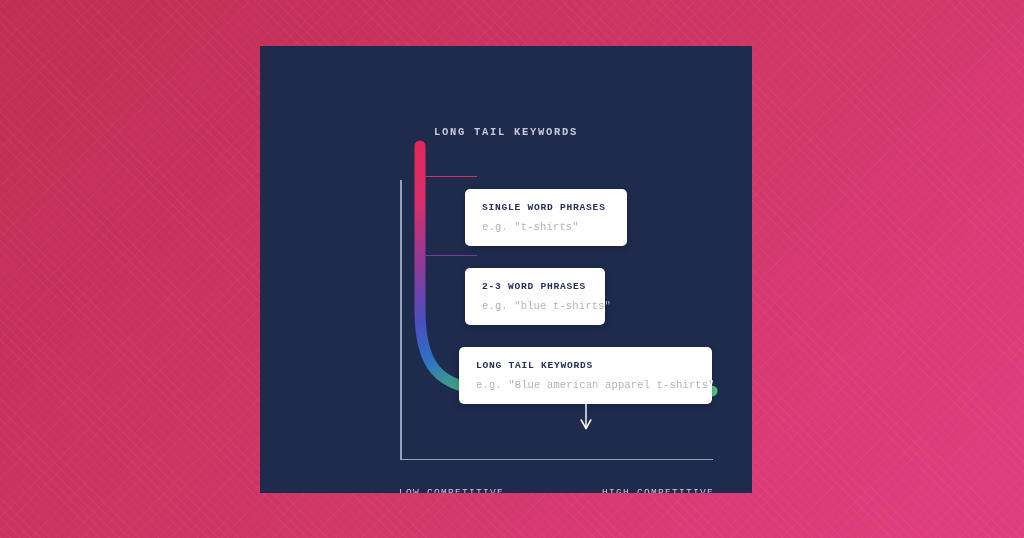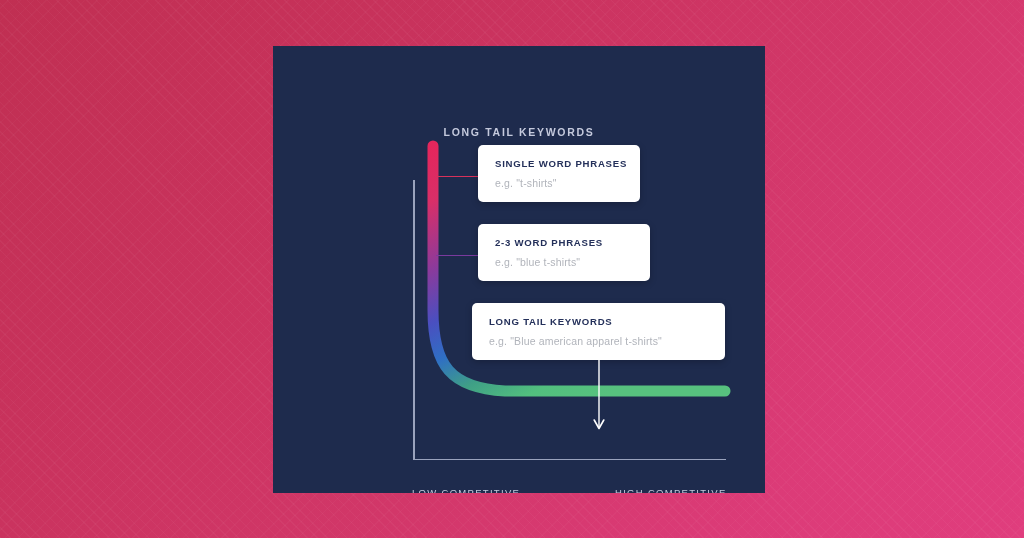--- a/index.html
+++ b/index.html
@@ -30,27 +30,28 @@
     inset: 0;
     background-image:
       repeating-linear-gradient(45deg, rgba(255,255,255,0.035) 0 1px, rgba(255,255,255,0) 1px 7px),
       repeating-linear-gradient(-45deg, rgba(255,255,255,0.025) 0 1px, rgba(255,255,255,0) 1px 9px);
     pointer-events: none;
   }
 
   
   #panel {
     position: absolute;
-    left: 273px;
+    left: 260px;
     top: 46px;
     width: 492px;
     height: 447px;
     background: #1e2b4d;
     overflow: hidden;
     z-index: 2;
+    font-family: Liberation Mono, monospace;
   }
 
   
   #panel-title {
     position: absolute;
     left: 0;
     top: 80px;
     width: 492px;
     text-align: center;
     font-size: 10.5px;
@@ -121,39 +122,40 @@
   #connector-2 { left: 163px; top: 208.5px; width: 54px; background: #7b3a9e; }
 
   
   .card {
     position: absolute;
     background: #ffffff;
     border-radius: 5px;
     box-shadow: 0 2px 7px rgba(0,0,0,0.22);
     padding: 13px 17px 15px 17px;
     box-sizing: border-box;
+    margin-top: 44px;
   }
   .card-title {
     font-size: 9.6px;
     font-weight: 700;
     letter-spacing: 0.75px;
     color: #24305a;
     margin: 0 0 8px 0;
     white-space: nowrap;
   }
   .card-example {
     font-size: 10.5px;
     font-weight: 400;
     letter-spacing: 0.15px;
     color: #b1b4bb;
     margin: 0;
     white-space: nowrap;
   }
   #card-1 { left: 205px; top: 99px;  width: 162px; height: 57px; }
-  #card-2 { left: 205px; top: 178px; width: 172px; height: 57px; }
+  #card-2 { left: 205px; top: 178px; width: 140px; height: 57px; }
   #card-3 { left: 199px; top: 257px; width: 253px; height: 57px; }
 
   
   #down-arrow {
     position: absolute;
     left: 319px;
     top: 311px;
     width: 14px;
     height: 78px;
     overflow: visible;

